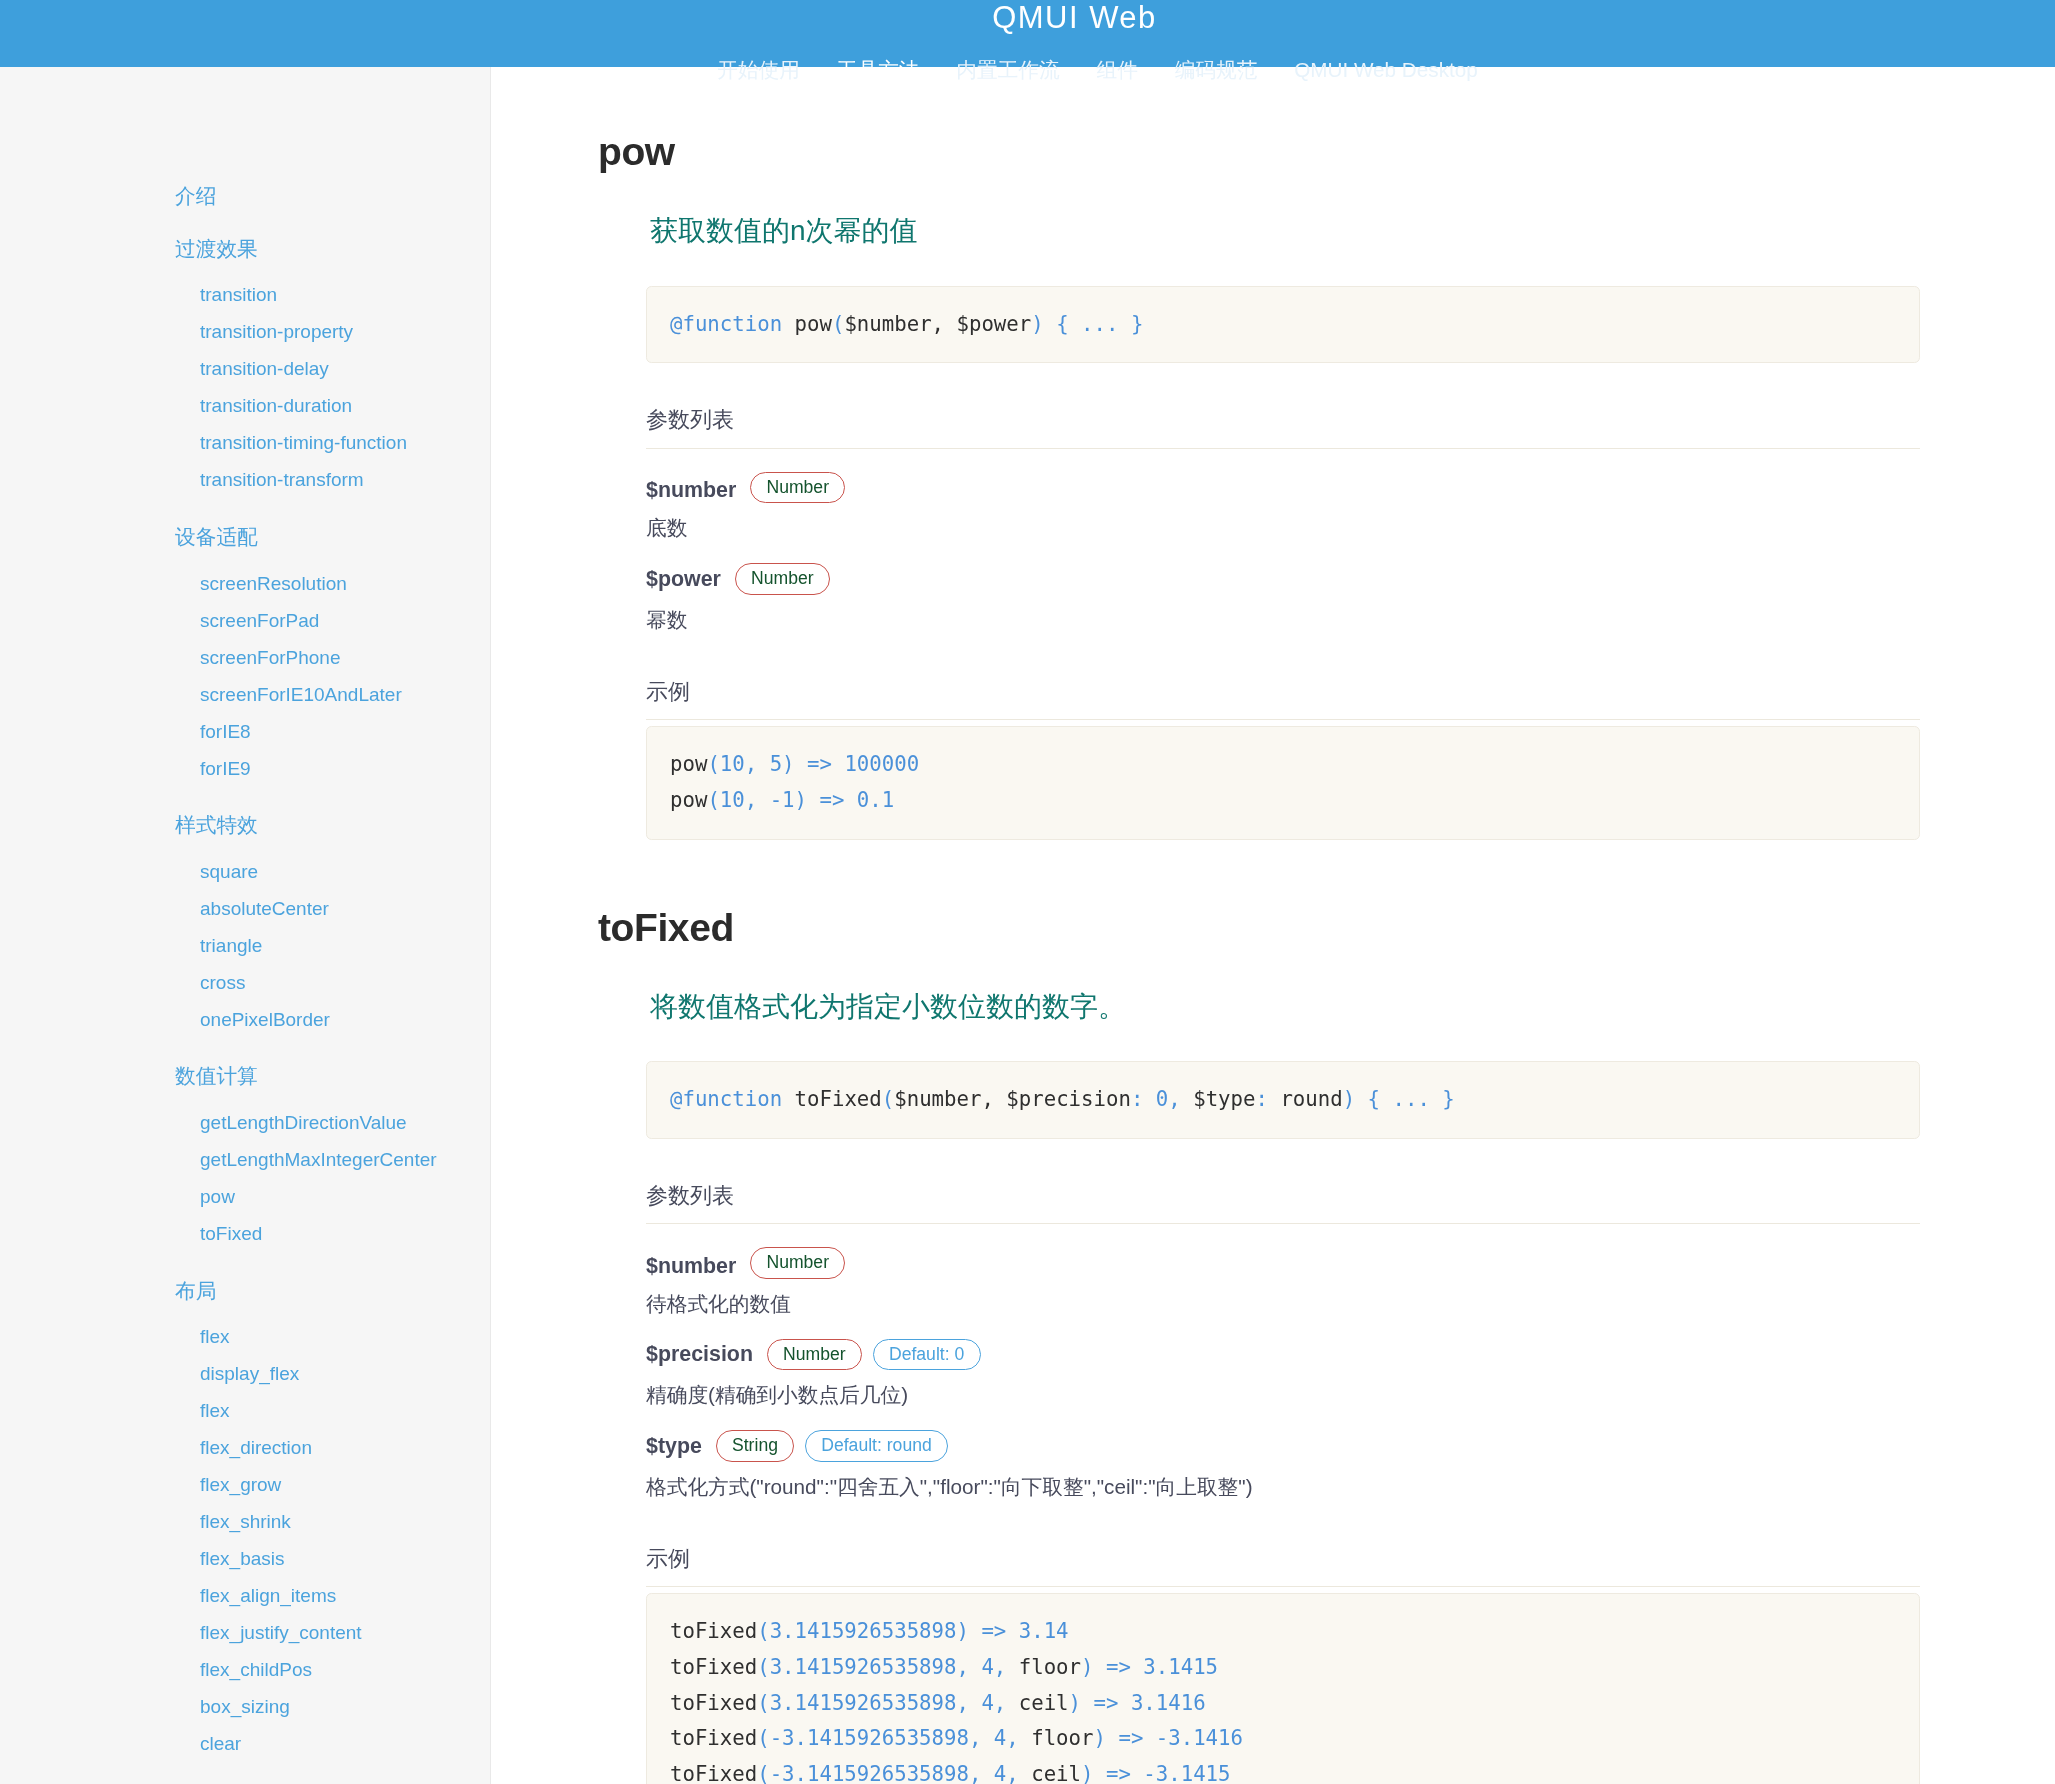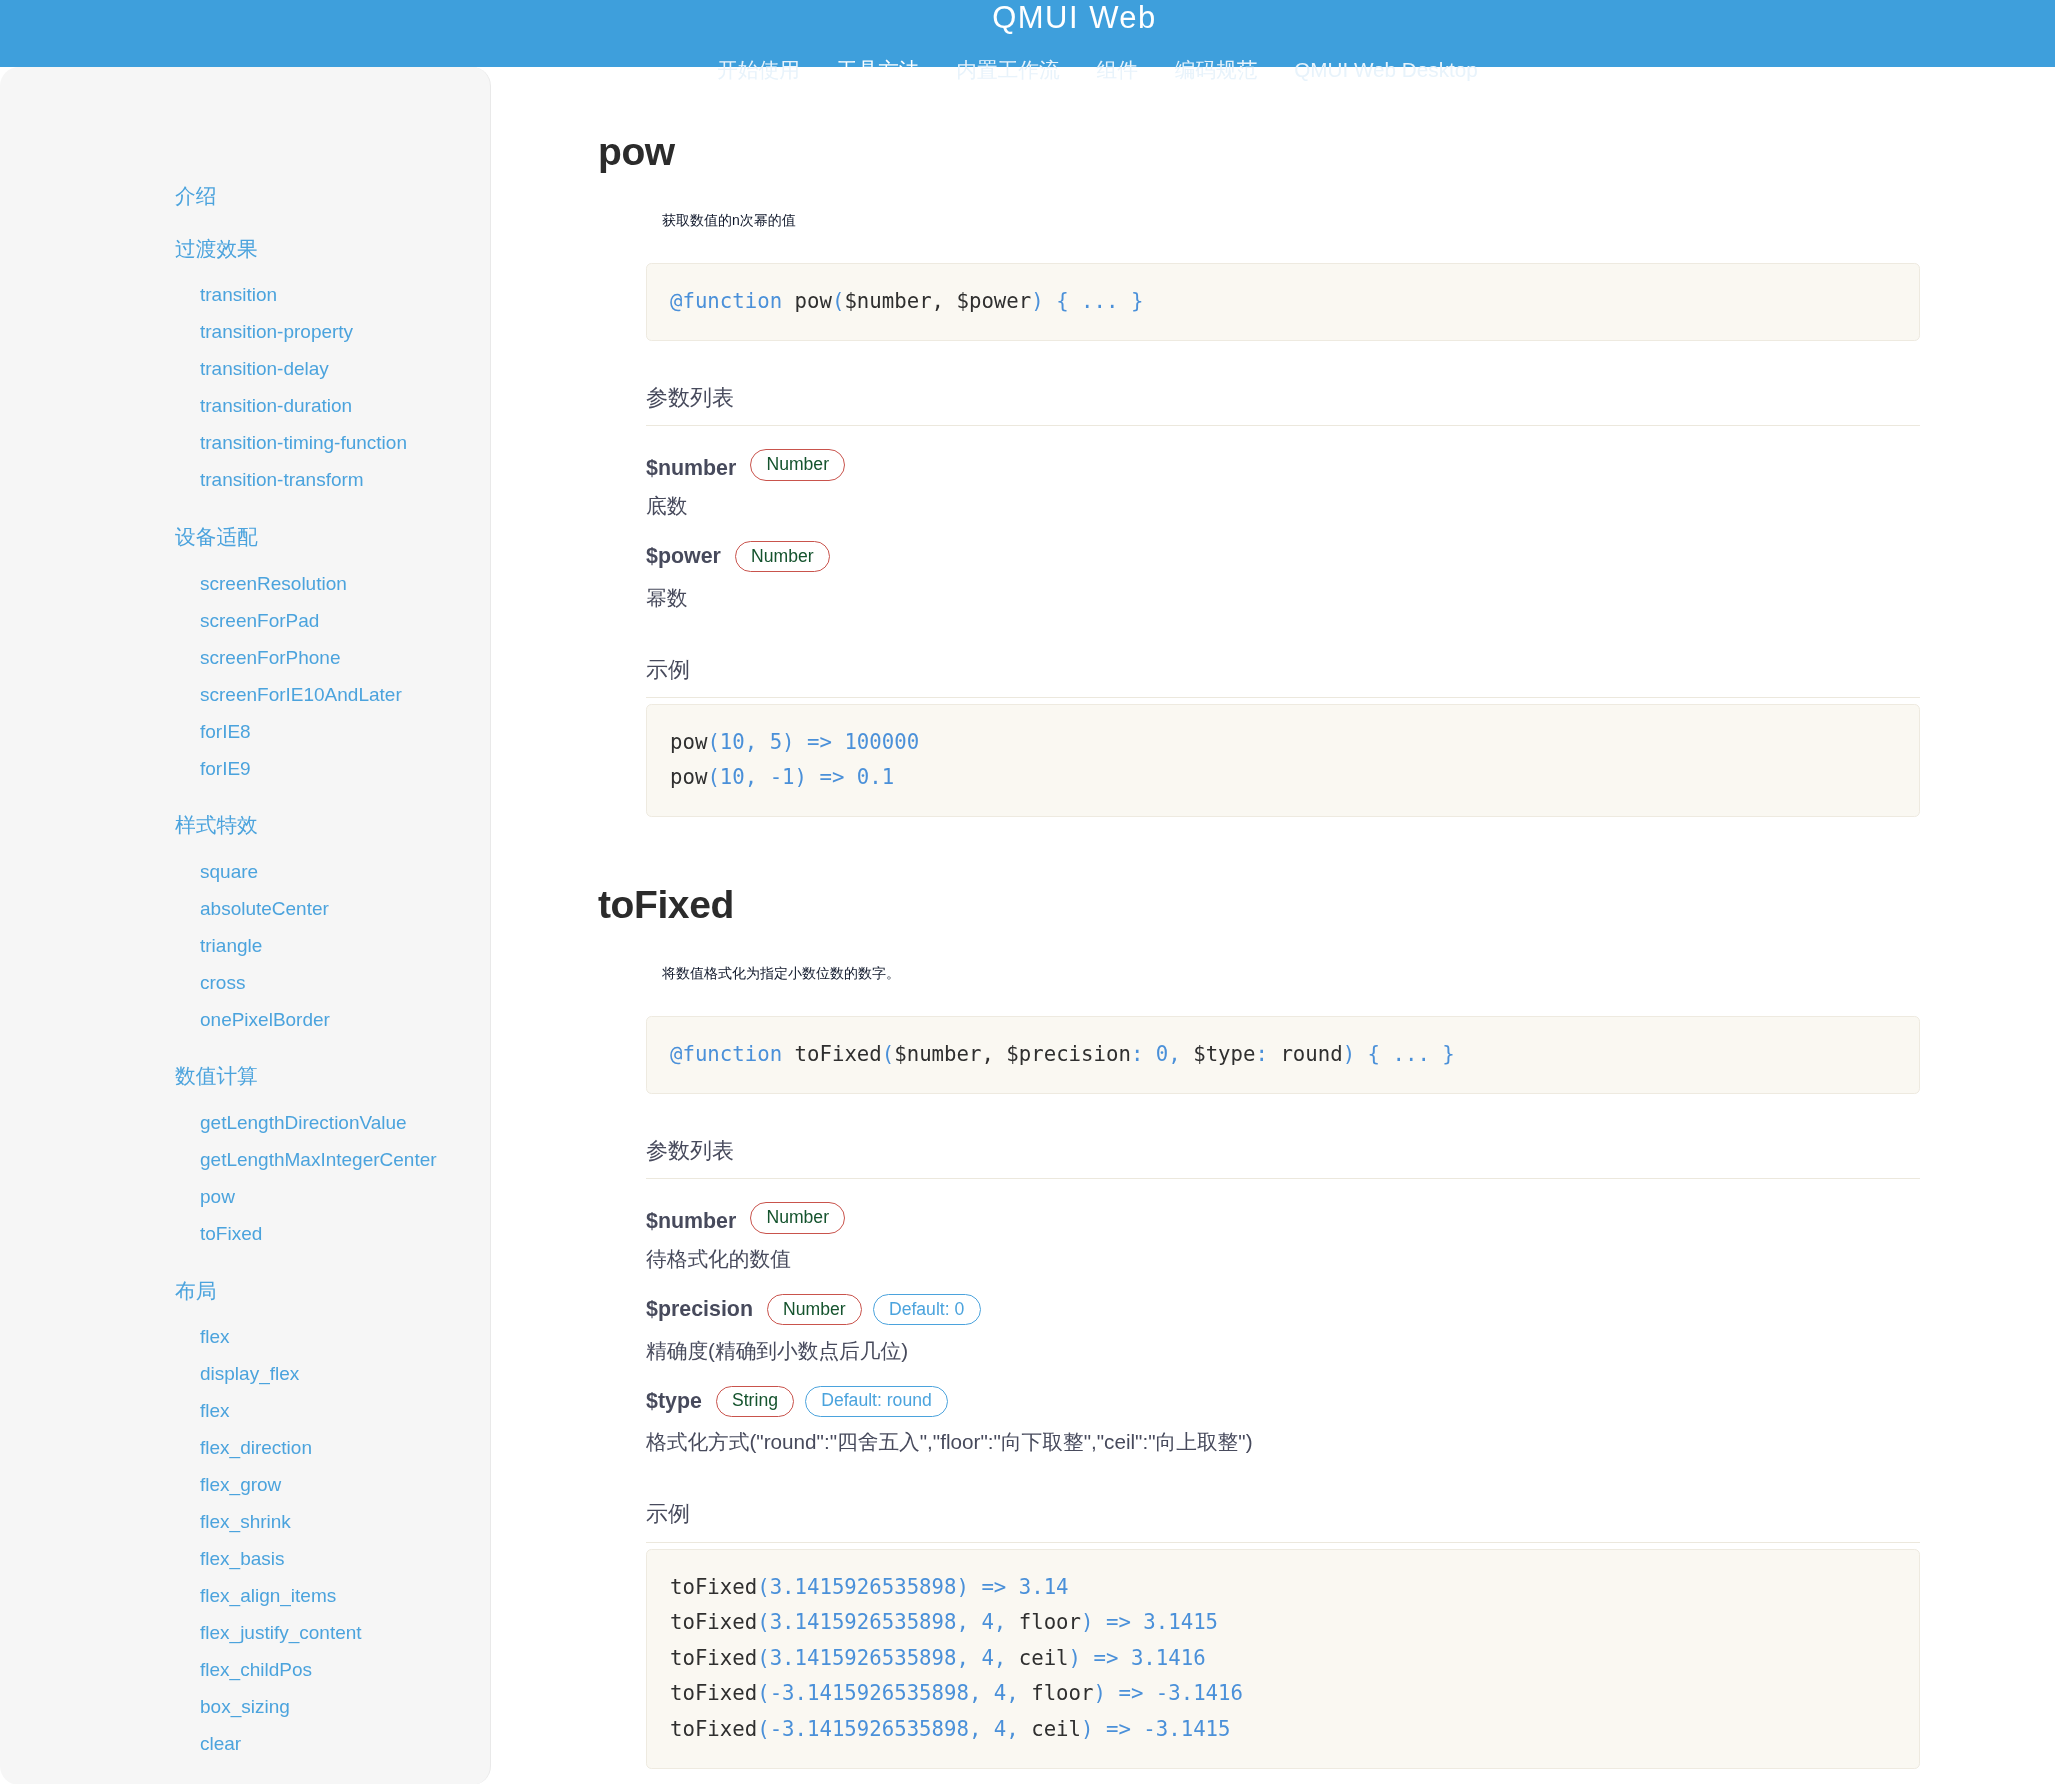--- a/index.html
+++ b/index.html
@@ -73,21 +73,20 @@
   }
 
   
   .sidebar {
     width: 491px;
     flex: 0 0 491px;
     background: #f6f6f6;
     border-right: 0.8px solid #e9e9e9;
     padding-top: 115px;
     overflow: hidden;
-    border-radius: 19px;
   }
   .side-group-title {
     color: #4ba3dd;
     font-size: 20.7px;
     padding-left: 175px;
     margin-bottom: 13.8px;
     margin-top: 24.5px;
     cursor: pointer;
     white-space: nowrap;
   }
@@ -117,23 +116,23 @@
     font-weight: bold;
     color: #2b2b2b;
     margin: 0 0 0 0;
     letter-spacing: -0.4px;
   }
   .func-body {
     padding-left: 48px;
     padding-top: 35px;
   }
   .desc {
-    font-size: 14px;
-    color: #0f172a;
-    margin: 0 0 32px 16px;
+    font-size: 28px;
+    color: #0f766e;
+    margin: 0 0 32px 4px;
     line-height: 1.6;
   }
   .codeblock {
     background: #faf8f2;
     border: 0.8px solid #eeeae0;
     border-radius: 5.4px;
     padding: 20px 23px;
     font-family: "DejaVu Sans Mono", "Liberation Mono", monospace;
     font-size: 20.7px;
     line-height: 1.72;

